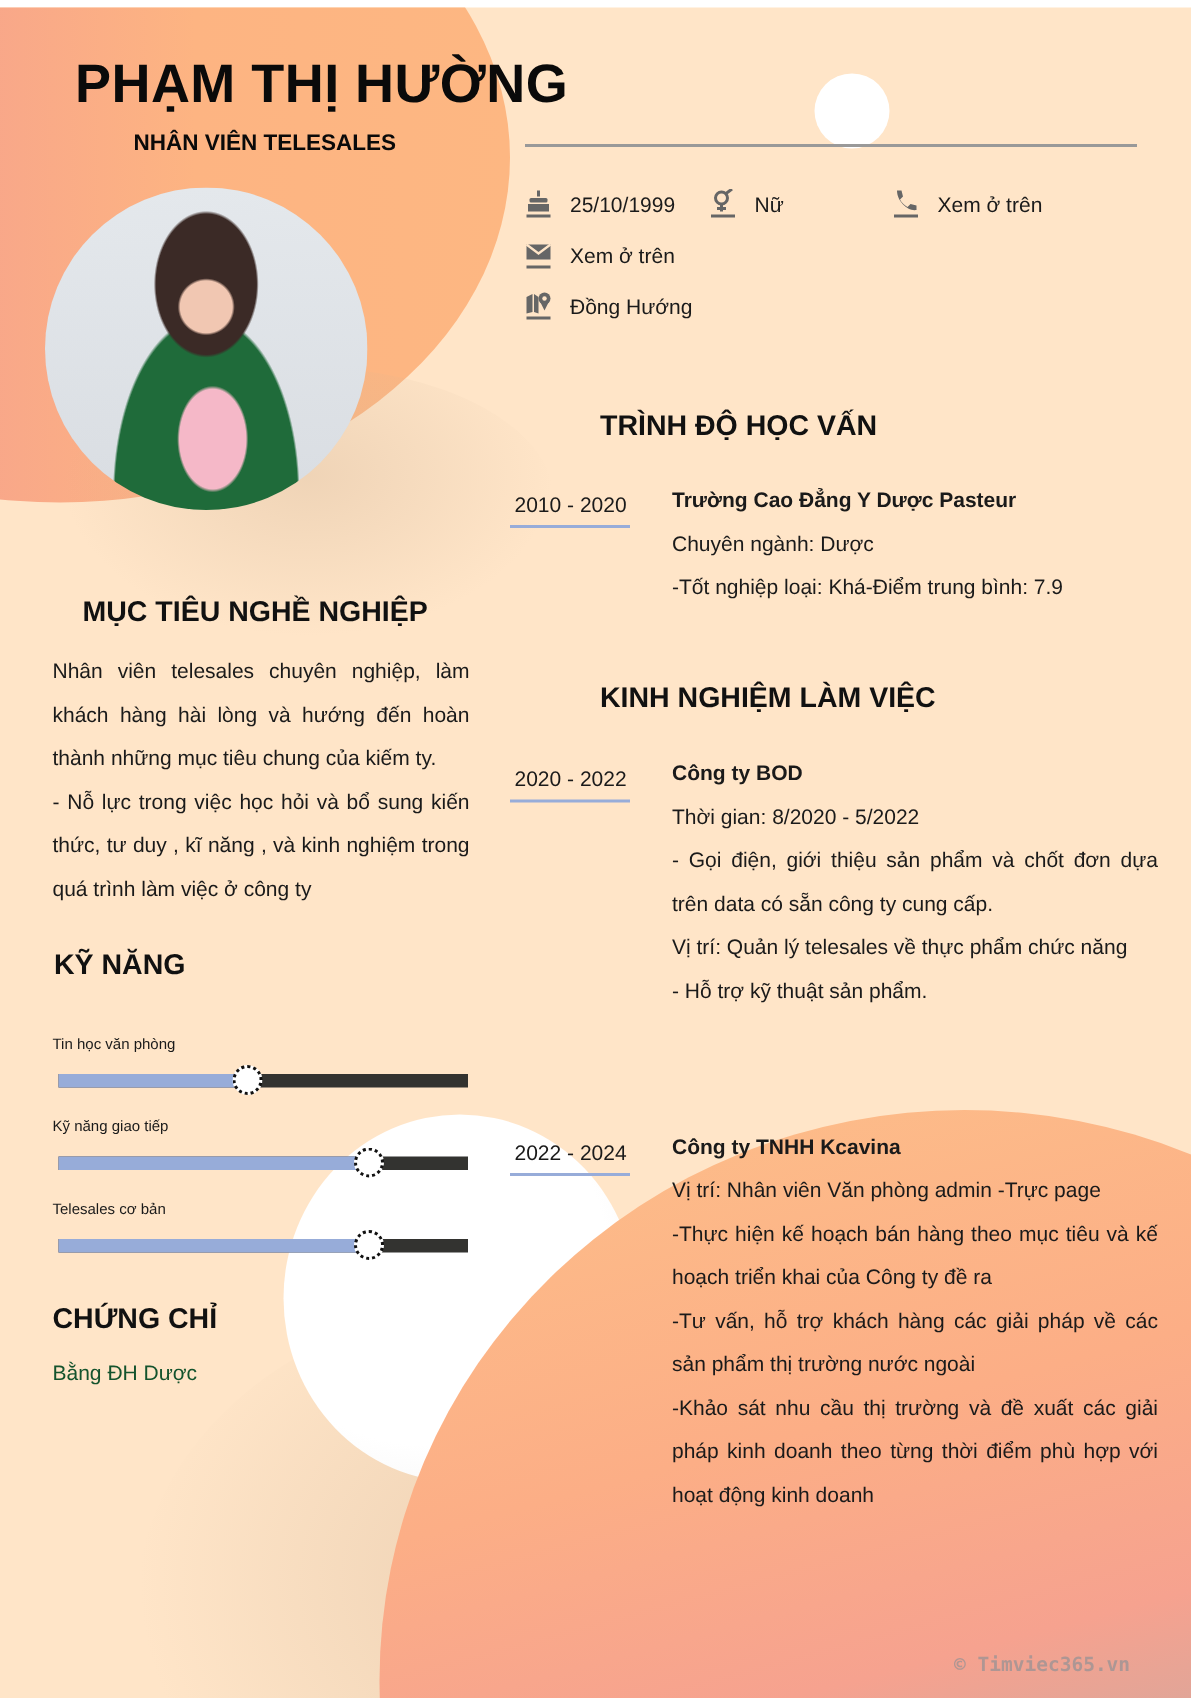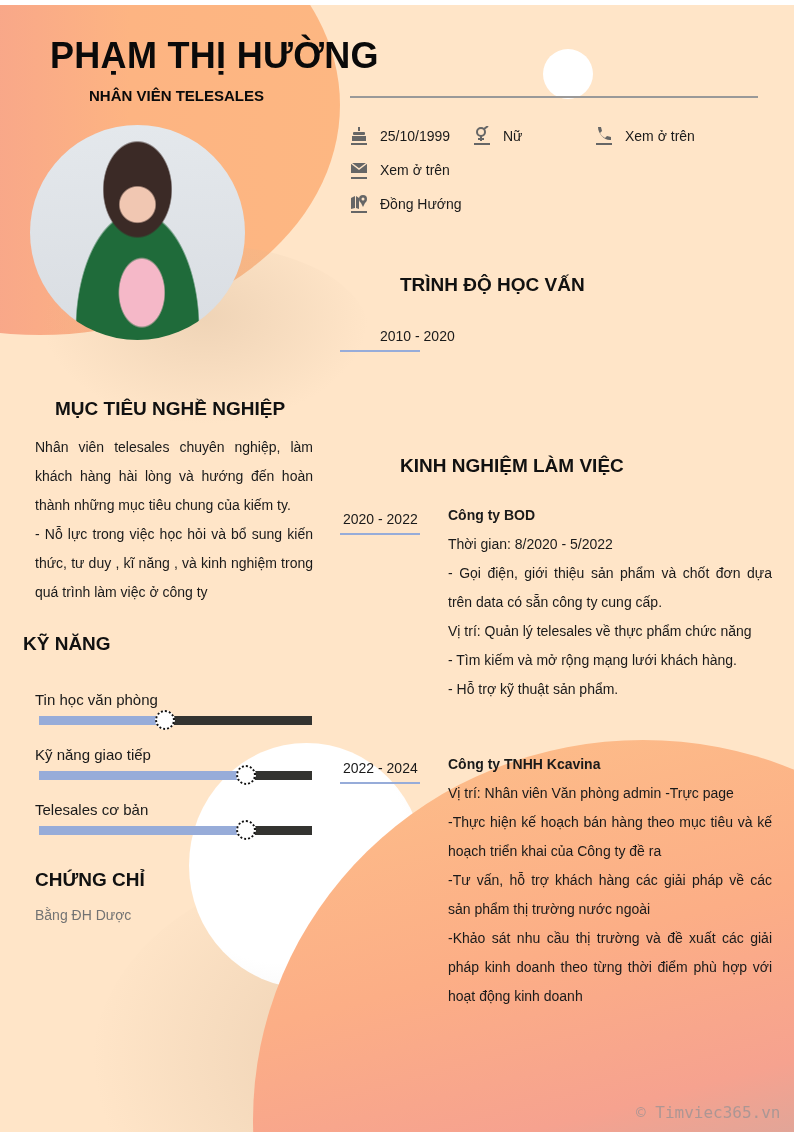--- a/index.html
+++ b/index.html
@@ -73,33 +73,33 @@
 
   .timeline-date { position: absolute; font-size: 14px; color: #1a1a1a; }
   .timeline-rule { position: absolute; width: 80px; height: 2px; background: #97acd9; }
   .entry { position: absolute; font-size: 14px; line-height: 29px; color: #1a1a1a; }
   .entry .head { font-weight: bold; }
   .justify { text-align: justify; }
 
   .objective { position: absolute; left: 35px; top: 428px; width: 278px; font-size: 14px; line-height: 29px; color: #1a1a1a; }
   .objective p { text-align: justify; }
 
-  .skill-label { position: absolute; left: 35px; font-size: 15px; color: #1a1a1a; }
+  .skill-label { position: absolute; left: 35px; font-size: 10px; color: #1a1a1a; }
   .skill-bar { position: absolute; left: 39px; width: 273px; height: 9px; background: #333330; }
   .skill-fill { position: absolute; left: 0; top: 0; height: 9px; background: #97acd9; }
   .skill-knob {
     position: absolute; top: -6px; width: 20px; height: 20px; border-radius: 50%;
     background: #fff; border: 2px dotted #111; margin-left: -10px;
   }
 
-  .cert { position: absolute; left: 35px; top: 902px; font-size: 14px; color: #737373; }
+  .cert { position: absolute; left: 35px; top: 902px; font-size: 14px; color: #14532d; }
 
   .watermark {
     position: absolute; left: 636px; top: 1098px; font-family: "DejaVu Sans Mono", monospace;
-    font-size: 16px; color: rgba(120,140,150,0.55);
+    font-size: 13px; color: rgba(120,140,150,0.55); font-weight: bold;
   }
 </style>
 </head>
 <body>
 
 <div class="page">
   <div class="blob-top"></div>
   <div class="blob-shadow"></div>
   <div class="white-dot"></div>
   <div class="bottom-soft"></div>
@@ -164,53 +164,57 @@
             <circle cx="13" cy="5" r="4" fill="#666"></circle>
             <circle cx="13" cy="5" r="1.5" fill="#ffe5c8"></circle>
             <path d="M10 7 L13 13 L16 7 Z" fill="#666"></path>
             <rect x="1" y="17" width="16" height="2" fill="#666"></rect>
           </svg>
       </span>
       <span>Đồng Hướng</span>
     </div>
 
     <h2 class="section-title" style="left:400px; top:269px;">TRÌNH ĐỘ HỌC VẤN</h2>
-    <div class="timeline-date" style="left:343px; top:323px;margin-left:37px;">2010 - 2020</div>
+    <div class="timeline-date" style="left:343px; top:323px;">2010 - 2020</div>
     <div class="timeline-rule" style="left:340px; top:345px;"></div>
+    <div class="entry" style="left:448px; top:314px; width:330px;">
+      <div class="head">Trường Cao Đẳng Y Dược Pasteur</div>
+      <div>Chuyên ngành: Dược</div>
+      <div>-Tốt nghiệp loại: Khá-Điểm trung bình: 7.9</div>
+    </div>
 
     <h2 class="section-title" style="left:55px; top:393px;">MỤC TIÊU NGHỀ NGHIỆP</h2>
     <div class="objective">
       <p>Nhân viên telesales chuyên nghiệp, làm khách hàng hài lòng và hướng đến hoàn thành những mục tiêu chung của kiếm ty.</p>
       <p>- Nỗ lực trong việc học hỏi và bổ sung kiến thức, tư duy , kĩ năng , và kinh nghiệm trong quá trình làm việc ở công ty</p>
     </div>
 
     <h2 class="section-title" style="left:400px; top:450px;">KINH NGHIỆM LÀM VIỆC</h2>
 
     <div class="timeline-date" style="left:343px; top:506px;">2020 - 2022</div>
     <div class="timeline-rule" style="left:340px; top:528px;"></div>
     <div class="entry justify" style="left:448px; top:496px; width:324px;">
       <div class="head">Công ty BOD</div>
       <div>Thời gian: 8/2020 - 5/2022</div>
       <div>- Gọi điện, giới thiệu sản phẩm và chốt đơn dựa trên data có sẵn công ty cung cấp.</div>
       <div>Vị trí: Quản lý telesales về thực phẩm chức năng</div>
-      <div>- Tìm kiếm và mở rộng mạng lưới khách hàng.</div>
       <div>- Hỗ trợ kỹ thuật sản phẩm.</div>
     </div>
 
     <div class="timeline-date" style="left:343px; top:755px;">2022 - 2024</div>
     <div class="timeline-rule" style="left:340px; top:777px;"></div>
     <div class="entry justify" style="left:448px; top:745px; width:324px;">
       <div class="head">Công ty TNHH Kcavina</div>
       <div>Vị trí: Nhân viên Văn phòng admin -Trực page</div>
       <div>-Thực hiện kế hoạch bán hàng theo mục tiêu và kế hoạch triển khai của Công ty đề ra</div>
       <div>-Tư vấn, hỗ trợ khách hàng các giải pháp về các sản phẩm thị trường nước ngoài</div>
       <div>-Khảo sát nhu cầu thị trường và đề xuất các giải pháp kinh doanh theo từng thời điểm phù hợp với hoạt động kinh doanh</div>
     </div>
 
-    <h2 class="section-title" style="left:23px; top:628px;">KỸ NĂNG</h2>
+    <h2 class="section-title" style="left:36px; top:628px;">KỸ NĂNG</h2>
 
     <div class="skill-label" style="top:686px;">Tin học văn phòng</div>
     <div class="skill-bar" style="top:711px;">
       <div class="skill-fill" style="width:46%;"></div>
       <div class="skill-knob" style="left:46%;"></div>
     </div>
 
     <div class="skill-label" style="top:741px;">Kỹ năng giao tiếp</div>
     <div class="skill-bar" style="top:766px;">
       <div class="skill-fill" style="width:76%;"></div>

